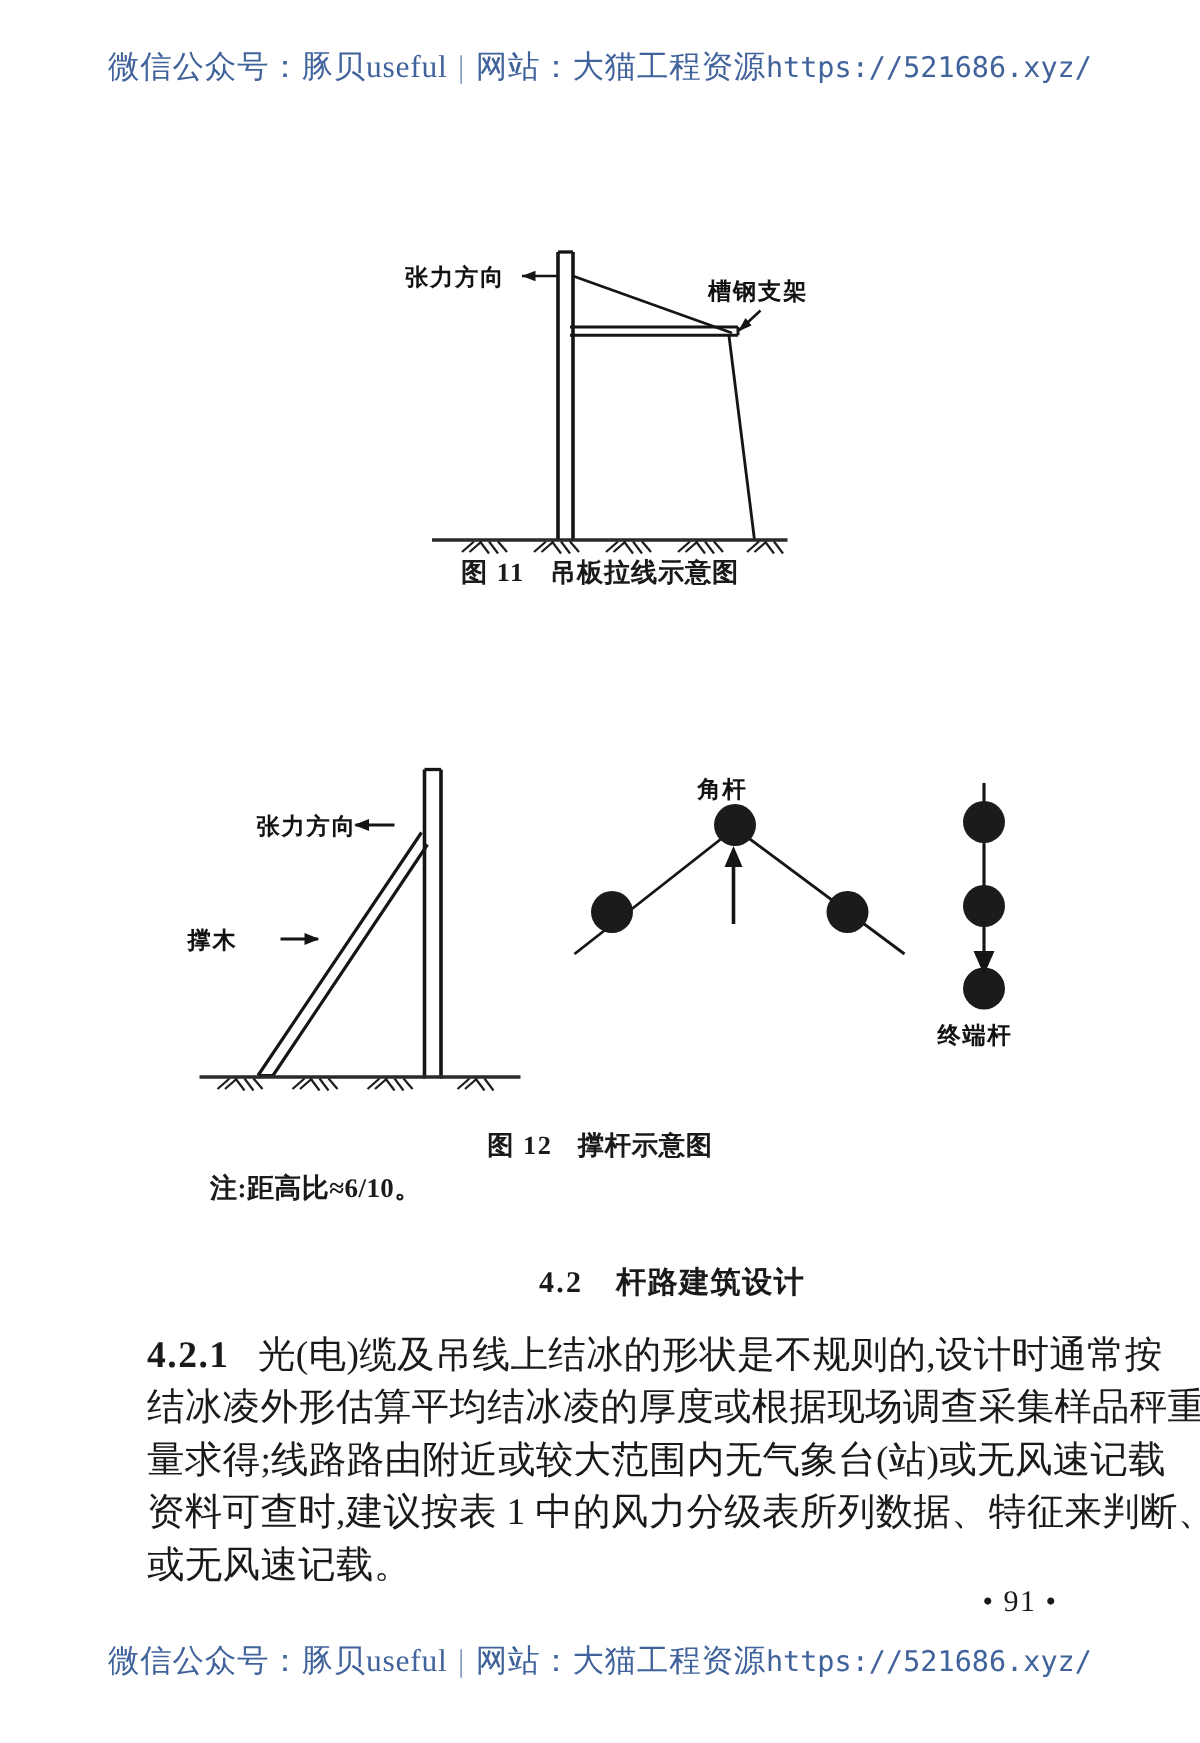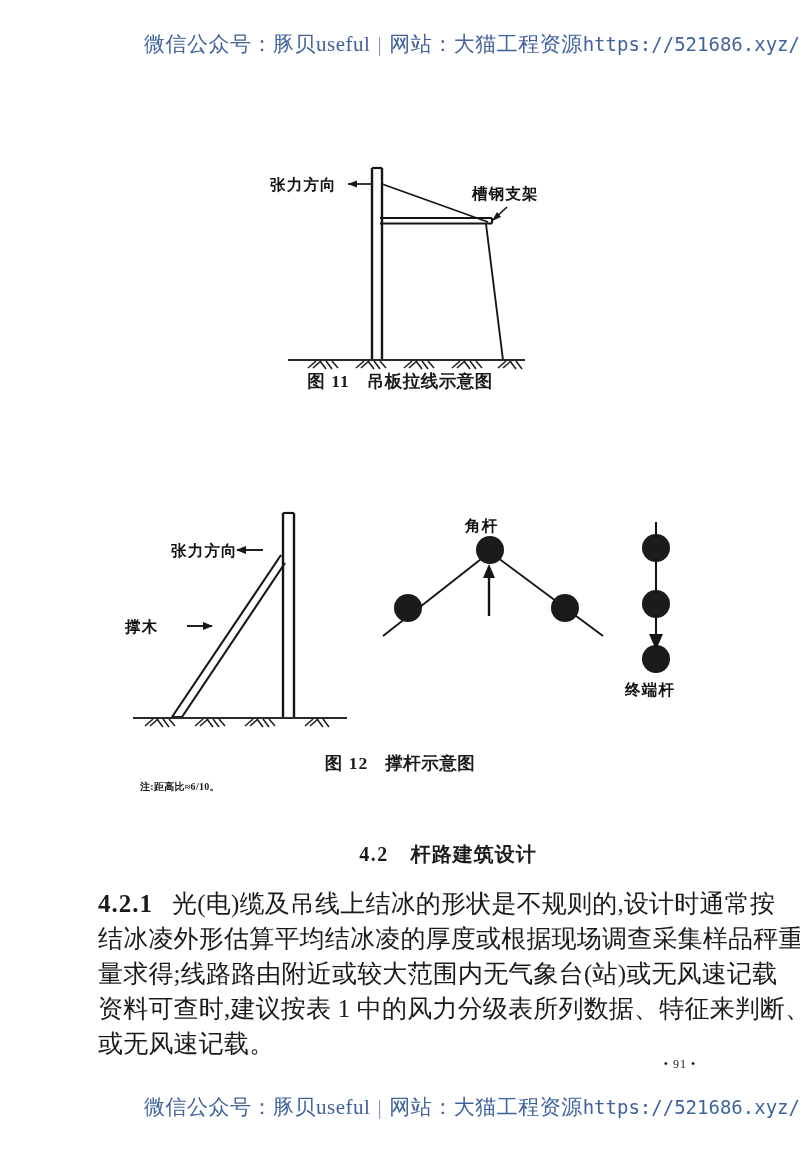--- a/index.html
+++ b/index.html
@@ -21,21 +21,21 @@
     inset: 0;
     width: 800px;
     height: 1162px;
   }
 
   
   .watermark {
     position: absolute;
     left: 0;
     width: 800px;
-    text-align: right;
+    text-align: center;
     color: #41639c;
     font-size: 21px;
     letter-spacing: 0.5px;
     white-space: nowrap;
     font-family: "Liberation Serif", "DejaVu Serif", serif;
   }
   .watermark .wm-sep {
     display: inline-block;
     padding: 0 7px;
     color: #7d96c0;
@@ -58,21 +58,21 @@
     font-size: 17.5px;
     font-weight: bold;
     letter-spacing: 0.5px;
     white-space: nowrap;
   }
   .fig-caption .cap-num { letter-spacing: 1px; }
   .fig-caption .cap-gap { display: inline-block; width: 17px; }
 
   .note {
     position: absolute;
-    font-size: 10px;
+    font-size: 18px;
     font-weight: bold;
     letter-spacing: 0.3px;
     white-space: nowrap;
   }
 
   
   .dlabel {
     position: absolute;
     font-size: 15.5px;
     font-weight: bold;
@@ -119,21 +119,21 @@
   }
   .body-line .clause-gap { display: inline-block; width: 19px; }
 
   
   .page-number {
     position: absolute;
     top: 1057px;
     left: 0;
     width: 800px;
     text-align: center;
-    font-size: 12px;
+    font-size: 20px;
     letter-spacing: 1px;
   }
   .page-number .pn-inner { padding-left: 560px; }
 </style>
 </head>
 <body>
 
 <div class="page">
 
   <div class="watermark top">

